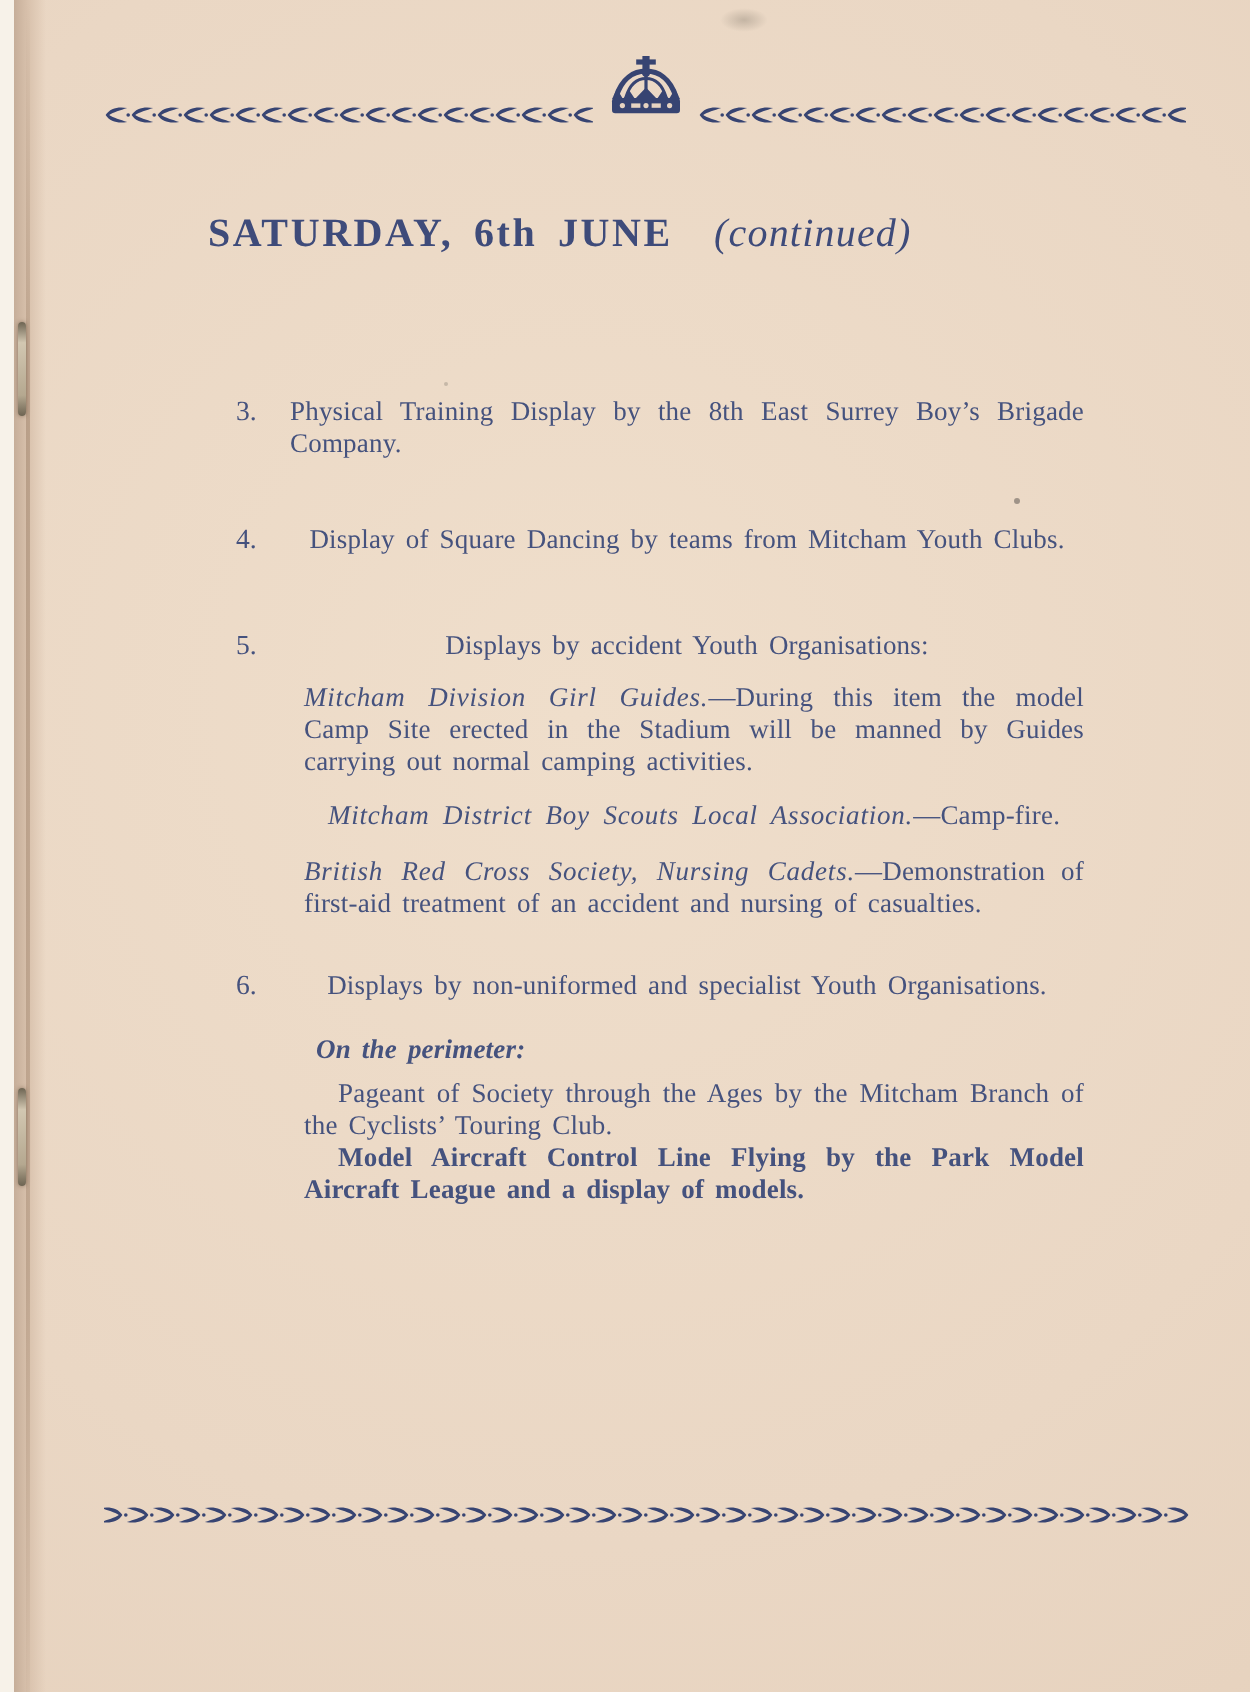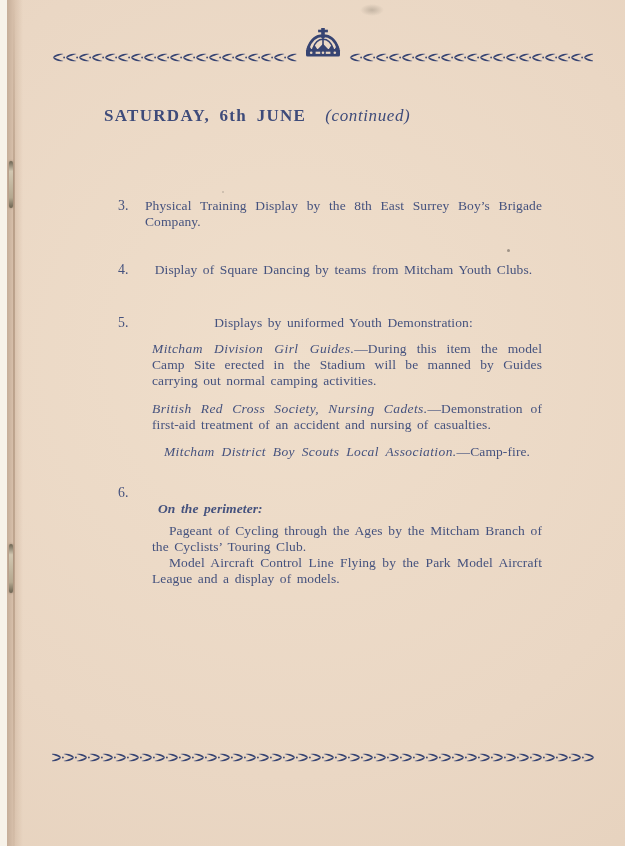--- a/index.html
+++ b/index.html
@@ -32,21 +32,21 @@
   .border-top{position:absolute;left:52px;top:28px;width:541px;height:34px;
     display:flex;align-items:flex-end;}
   .orn-strip{flex:1;height:9px;display:block;}
   .crown-slot{flex:0 0 40px;margin:0 6px;display:flex;justify-content:center;}
   .crown-svg{width:38px;height:34px;display:block;}
   .border-bottom{position:absolute;left:52px;top:753px;width:543px;height:9px;}
   .border-bottom svg{transform:scaleX(-1);}
 
   
   .heading{position:absolute;left:104px;top:106px;margin:0;
-    font-size:17px;font-weight:bold;letter-spacing:1.3px;word-spacing:4px;
+    font-size:20px;font-weight:bold;letter-spacing:1.3px;word-spacing:4px;
     color:#3e4b7a;white-space:nowrap;}
   .heading em{font-weight:normal;letter-spacing:.6px;}
 
   
   .item{position:absolute;left:118px;width:424px;display:flex;}
   .num{flex:0 0 27px;font-size:13.8px;line-height:16px;}
   .body{flex:1;min-width:0;}
   .body p{margin:0;font-size:13.5px;line-height:16px;text-align:justify;
     word-spacing:2px;letter-spacing:.1px;}
   p.oneline{white-space:nowrap;text-align:center;}
@@ -56,21 +56,21 @@
   .sub-a{margin-top:10px !important;}
   .sub-b{margin-top:11px !important;}
   .sub-c{margin-top:12px !important;}
   .sec-head{margin-left:13px !important;font-style:italic;
     letter-spacing:.5px;word-spacing:4px;}
   .sec-head-a{margin-top:16px !important;font-weight:bold;}
   .sec-head-b{margin-top:12px !important;}
   .para{margin-left:7px !important;text-indent:17px;}
   .para-a{margin-top:6px !important;}
   .para-b{margin-top:5px !important;}
-  .para-c{margin-top:0 !important;}
+  .para-c{margin-top:0 !important;font-weight:bold;}
 </style>
 </head>
 <body>
 
 <div class="page">
 
   <svg width="0" height="0" style="position:absolute" aria-hidden="true">
     <defs>
       <pattern id="ornpat" width="13" height="9" patternUnits="userSpaceOnUse">
         <path d="M0.8,4.5 C3,1.1 7,0.2 11.6,1.0 C8.2,2.1 4.6,3.2 2.6,4.5 Z" fill="#374472"></path>
@@ -133,32 +133,33 @@
   <div class="item i4">
     <span class="num">4.</span>
     <div class="body">
       <p class="oneline">Display of Square Dancing by teams from Mitcham Youth Clubs.</p>
     </div>
   </div>
 
   <div class="item i5">
     <span class="num">5.</span>
     <div class="body">
-      <p class="oneline">Displays by uniformed Youth Demonstration:</p>
+      <p class="oneline">Displays by accident Youth Organisations:</p>
       <p class="sub sub-a"><em>Mitcham Division Girl Guides.</em><span>—During this item the model Camp Site erected in the Stadium will be manned by Guides carrying out normal camping activities.</span></p>
+      <p class="sub sub-b oneline"><em>Mitcham District Boy Scouts Local Association.</em><span>—Camp-fire.</span></p>
       <p class="sub sub-c"><em>British Red Cross Society, Nursing Cadets.</em><span>—Demonstration of first-aid treatment of an accident and nursing of casualties.</span></p>
-      <p class="sub sub-b oneline"><em>Mitcham District Boy Scouts Local Association.</em><span>—Camp-fire.</span></p>
     </div>
   </div>
 
   <div class="item i6">
     <span class="num">6.</span>
     <div class="body">
+      <p class="oneline">Displays by non-uniformed and specialist Youth Organisations.</p>
       <p class="sec-head sec-head-a">On the perimeter:</p>
-      <p class="para para-a">Pageant of Cycling through the Ages by the Mitcham Branch of the Cyclists’ Touring Club.</p>
+      <p class="para para-a">Pageant of Society through the Ages by the Mitcham Branch of the Cyclists’ Touring Club.</p>
       <p class="para para-c">Model Aircraft Control Line Flying by the Park Model Aircraft League and a display of models.</p>
     </div>
   </div>
 
   <div class="border-bottom">
     <svg class="orn-strip" style="width:100%" preserveAspectRatio="none">
       <rect width="100%" height="9" fill="url(#ornpat)"></rect>
     </svg>
   </div>
 

